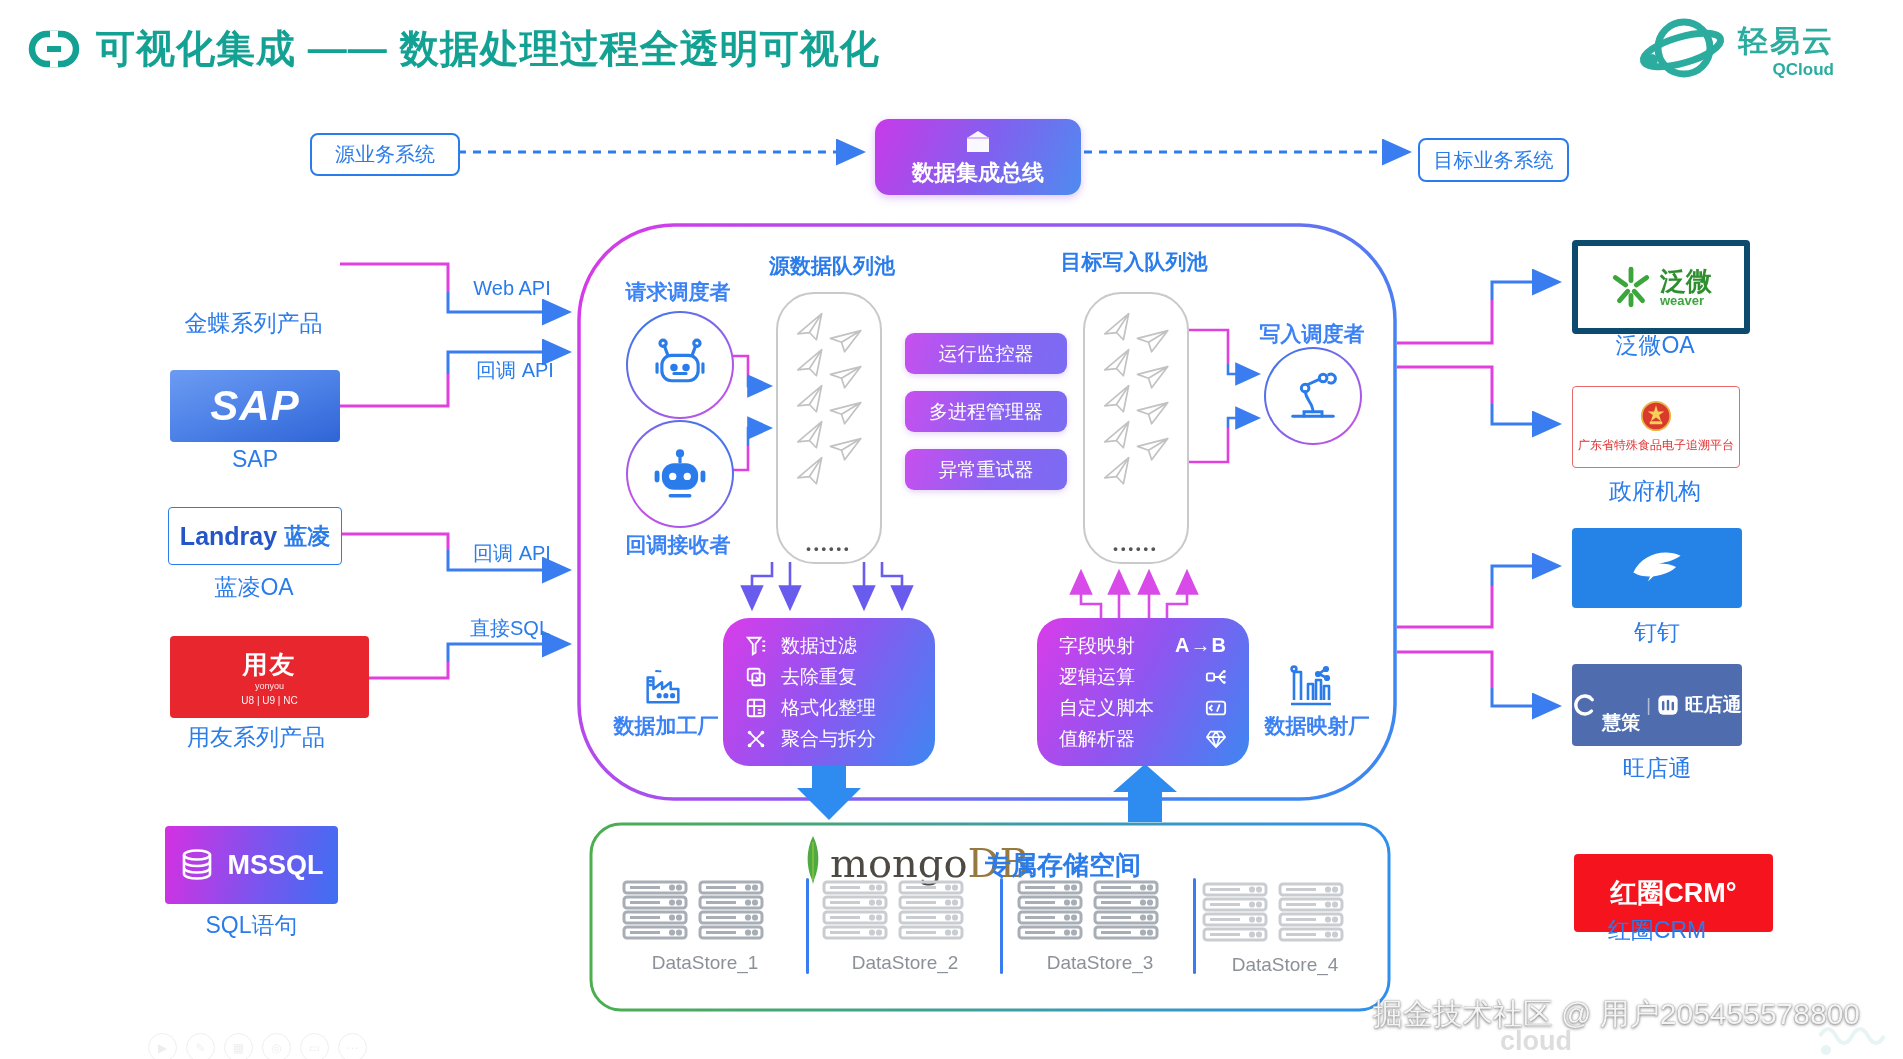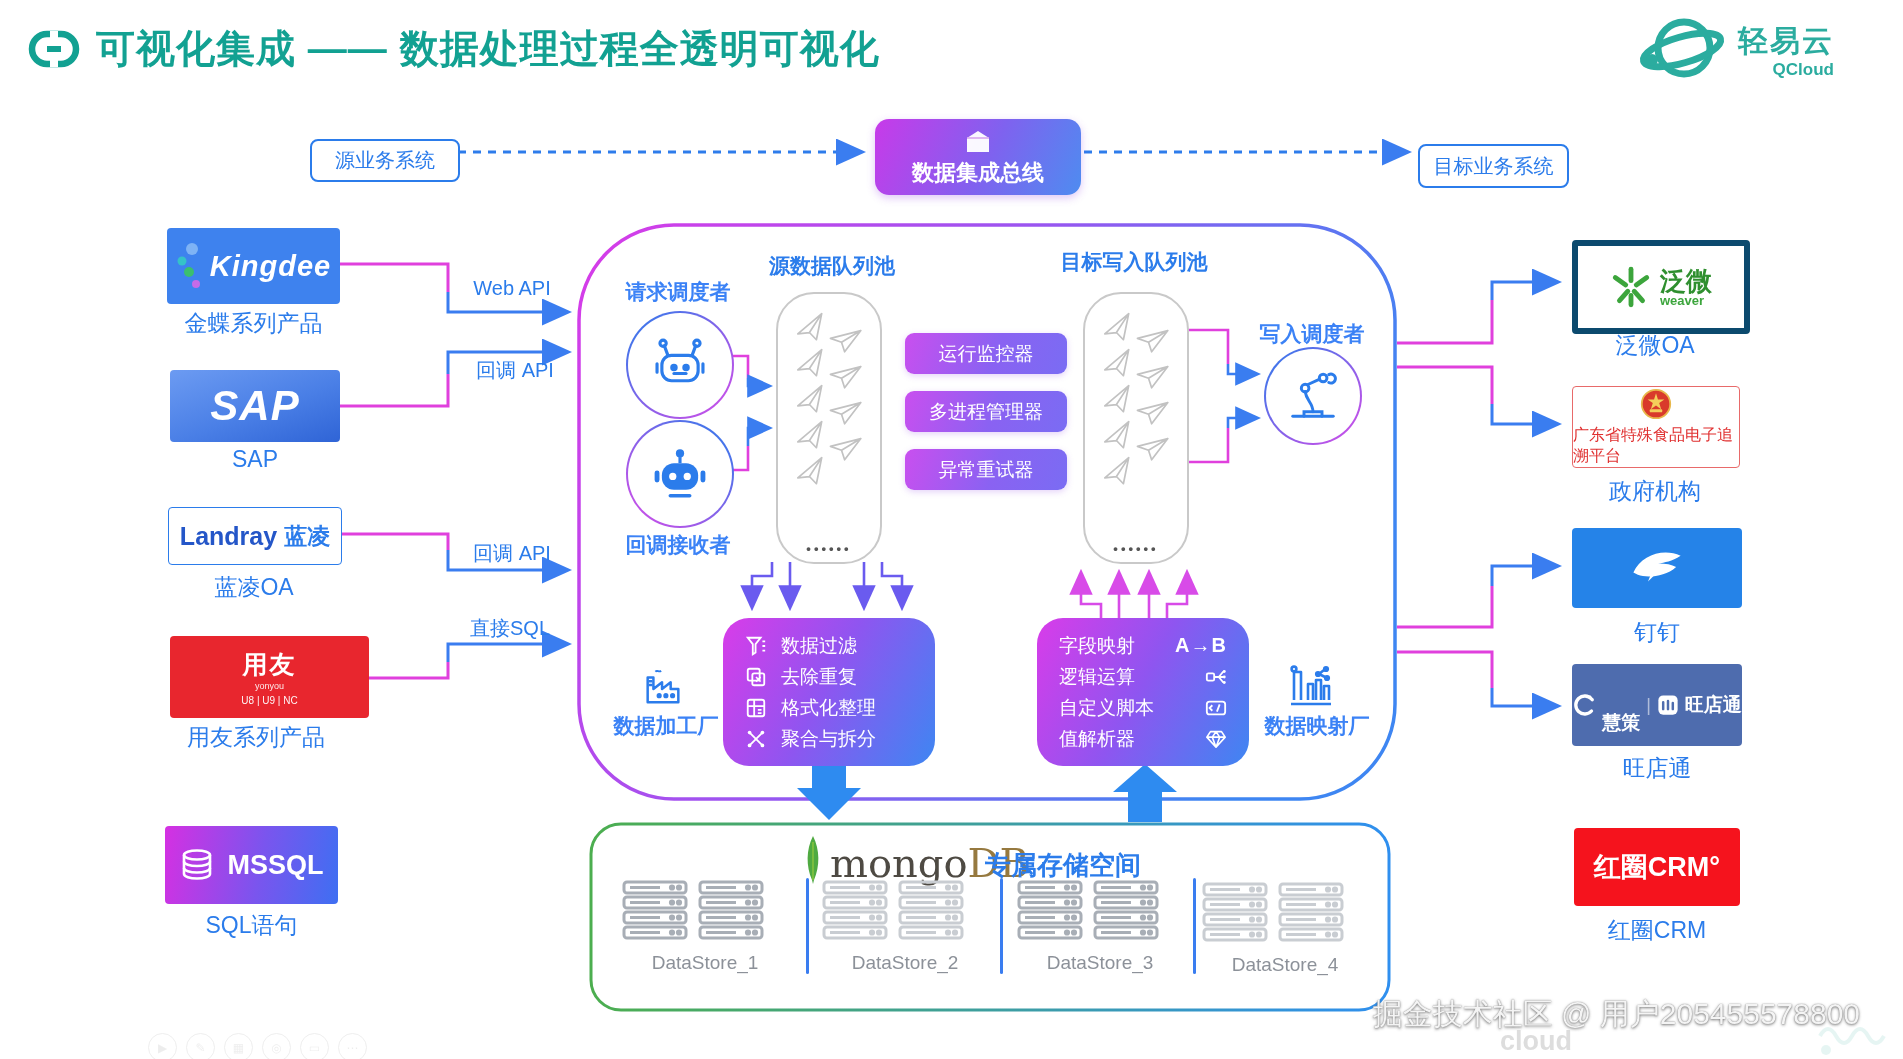--- a/index.html
+++ b/index.html
@@ -2,21 +2,21 @@
 <html><head>
 <meta charset="utf-8">
 <style>
   html,body{margin:0;padding:0;background:#fff;font-family:"Liberation Sans",sans-serif;}
   #canvas{position:relative;width:1903px;height:1059px;background:#fff;overflow:hidden;}
   .abs{position:absolute;}
   .cap{position:absolute;color:#2B7CEB;font-size:23px;text-align:center;font-weight:500;}
   .tile{position:absolute;display:flex;align-items:center;justify-content:center;border-radius:4px;}
   .apilbl{position:absolute;color:#2B7CEB;font-size:20px;font-weight:500;text-align:center;width:120px;}
   .flowbox{position:absolute;display:flex;align-items:center;justify-content:center;
-           background:#fff;border:2px solid #2B7CEB;border-radius:8px;color:#2B7CEB;font-size:20px;margin-top:6px;}
+           background:#fff;border:2px solid #2B7CEB;border-radius:8px;color:#2B7CEB;font-size:20px;}
   .pill{position:absolute;width:162px;height:41px;border-radius:9px;display:flex;align-items:center;justify-content:center;
         color:#fff;font-size:19px;background:linear-gradient(110deg,#C94FEF 0%,#8A62F2 55%,#7A6CF3 100%);
         box-shadow:0 2px 6px rgba(150,80,230,.25);}
   .qtitle{position:absolute;width:170px;text-align:center;color:#2B7CEB;font-size:21px;font-weight:600;}
   .rlab{position:absolute;width:150px;text-align:center;color:#3b82f6;font-size:21px;font-weight:600;}
   .queue{position:absolute;width:102px;height:268px;background:#fff;border:2.5px solid #C9C9C9;border-radius:38px;
          display:flex;flex-direction:column;align-items:center;}
   .planes{display:grid;grid-template-columns:1fr 1fr;gap:2px 4px;padding-top:14px;}
   .planes svg{width:34px;height:34px;}
   .planes svg:nth-child(odd){transform:rotate(-12deg) translateY(3px);}
@@ -306,29 +306,20 @@
             background:linear-gradient(115deg,#C83AE9 0%,#7F62EF 55%,#4E8CF0 100%);box-shadow:0 3px 8px rgba(150,70,230,.3);">
   <svg width="38" height="30" viewBox="0 0 36 30" style="margin-bottom:1px;">
         <use href="#sym-tray"></use>
       </svg>
   <span style="color:#fff;font-size:22px;font-weight:700;">数据集成总线</span>
 </div>
 <div class="flowbox" style="left:1418px;top:138px;width:147px;height:40px;">
   <span>目标业务系统</span>
 </div>
 
-<div class="tile" style="left:167px;top:228px;width:173px;height:76px;background:#3E82EE;gap:8px;">
-  <svg width="26" height="50" viewBox="0 0 26 50">
-    <circle cx="16" cy="8" r="6" fill="#7FB3F5"></circle>
-        <circle cx="6" cy="20" r="4.5" fill="#35C2C8"></circle>
-    <circle cx="13" cy="31" r="5" fill="#3BBF6E"></circle>
-        <circle cx="20" cy="43" r="4" fill="#C46BE8"></circle>
-  </svg>
-  <span style="color:#fff;font-size:29px;font-weight:800;font-style:italic;letter-spacing:1px;">Kingdee</span>
-</div>
 <div class="cap" style="left:167px;top:308px;width:173px;">金蝶系列产品</div>
 
 <div class="tile" style="left:170px;top:370px;width:170px;height:72px;background:linear-gradient(160deg,#6C9BF2 0%,#4A7FE6 55%,#2F64D6 100%);">
   <span style="color:#fff;font-size:42px;font-weight:800;font-style:italic;letter-spacing:1px;">SAP</span>
 </div>
 <div class="cap" style="left:170px;top:446px;width:170px;">SAP</div>
 
 <div class="tile" style="left:168px;top:507px;width:172px;height:56px;background:#fff;border:1.5px solid #2B7CEB;gap:7px;">
   <span style="color:#2456C8;font-size:25px;font-weight:800;">Landray</span>
   <span style="color:#2B7CEB;font-size:23px;font-weight:600;">蓝凌</span>
@@ -573,21 +564,21 @@
     <span style="color:#2F8F2F;font-size:26px;font-weight:800;">泛微</span>
     <span style="color:#3CA53C;font-size:13px;font-weight:700;">weaver</span>
   </div>
 </div>
 <div class="cap" style="left:1572px;top:330px;width:166px;">泛微OA</div>
 
 <div class="tile" style="left:1572px;top:386px;width:166px;height:80px;background:#fff;border:1.5px solid #E86A6A;flex-direction:column;gap:5px;">
   <svg width="32" height="32" viewBox="0 0 36 36">
         <use href="#sym-emblem"></use>
       </svg>
-  <span style="color:#E03030;font-size:16px;">广东省特殊食品电子追溯平台</span>
+  <span style="color:#E03030;font-size:12px;">广东省特殊食品电子追溯平台</span>
 </div>
 <div class="cap" style="left:1572px;top:476px;width:166px;">政府机构</div>
 
 <div class="tile" style="left:1572px;top:528px;width:170px;height:80px;background:#2583E8;">
   <svg width="54" height="46" viewBox="0 0 48 40">
         <use href="#sym-wing"></use>
       </svg>
 </div>
 <div class="cap" style="left:1572px;top:617px;width:170px;">钉钉</div>
 
@@ -597,21 +588,21 @@
       </svg>
   <span style="color:#fff;font-size:19px;font-weight:700;margin-top:36px;">慧策</span>
   <span style="color:#fff;opacity:.55;font-size:18px;">|</span>
   <svg width="22" height="22" viewBox="0 0 32 32">
         <use href="#sym-msquare"></use>
       </svg>
   <span style="color:#fff;font-size:19px;font-weight:700;">旺店通</span>
 </div>
 <div class="cap" style="left:1572px;top:753px;width:170px;">旺店通</div>
 
-<div class="tile" style="left:1574px;top:828px;width:166px;height:78px;background:#F5131D;text-align:right;">
+<div class="tile" style="left:1574px;top:854px;width:199px;height:78px;background:#F5131D;text-align:right;">
   <span style="color:#fff;font-size:27px;font-weight:700;">红圈CRM°</span>
 </div>
 <div class="cap" style="left:1574px;top:915px;width:166px;">红圈CRM</div>
 
 <div class="wm" style="left:1180px;top:994px;width:680px;text-align:right;">掘金技术社区 @ 用户205455578800</div>
 <div class="abs" style="left:1452px;top:1026px;color:#CFCFCF;font-size:27px;font-weight:700;opacity:.7;margin-left:48px;">cloud</div>
 <svg class="abs" style="left:1816px;top:1006px;opacity:.22" width="86" height="50" viewBox="0 0 86 50">
   <path d="M4,30 q8,-14 16,0 q8,14 16,0 q8,-14 16,0 q8,14 16,0" fill="none" stroke="#8FD4CB" stroke-width="4"></path>
   <circle cx="10" cy="44" r="5" fill="#8FD4CB"></circle>
 </svg>

